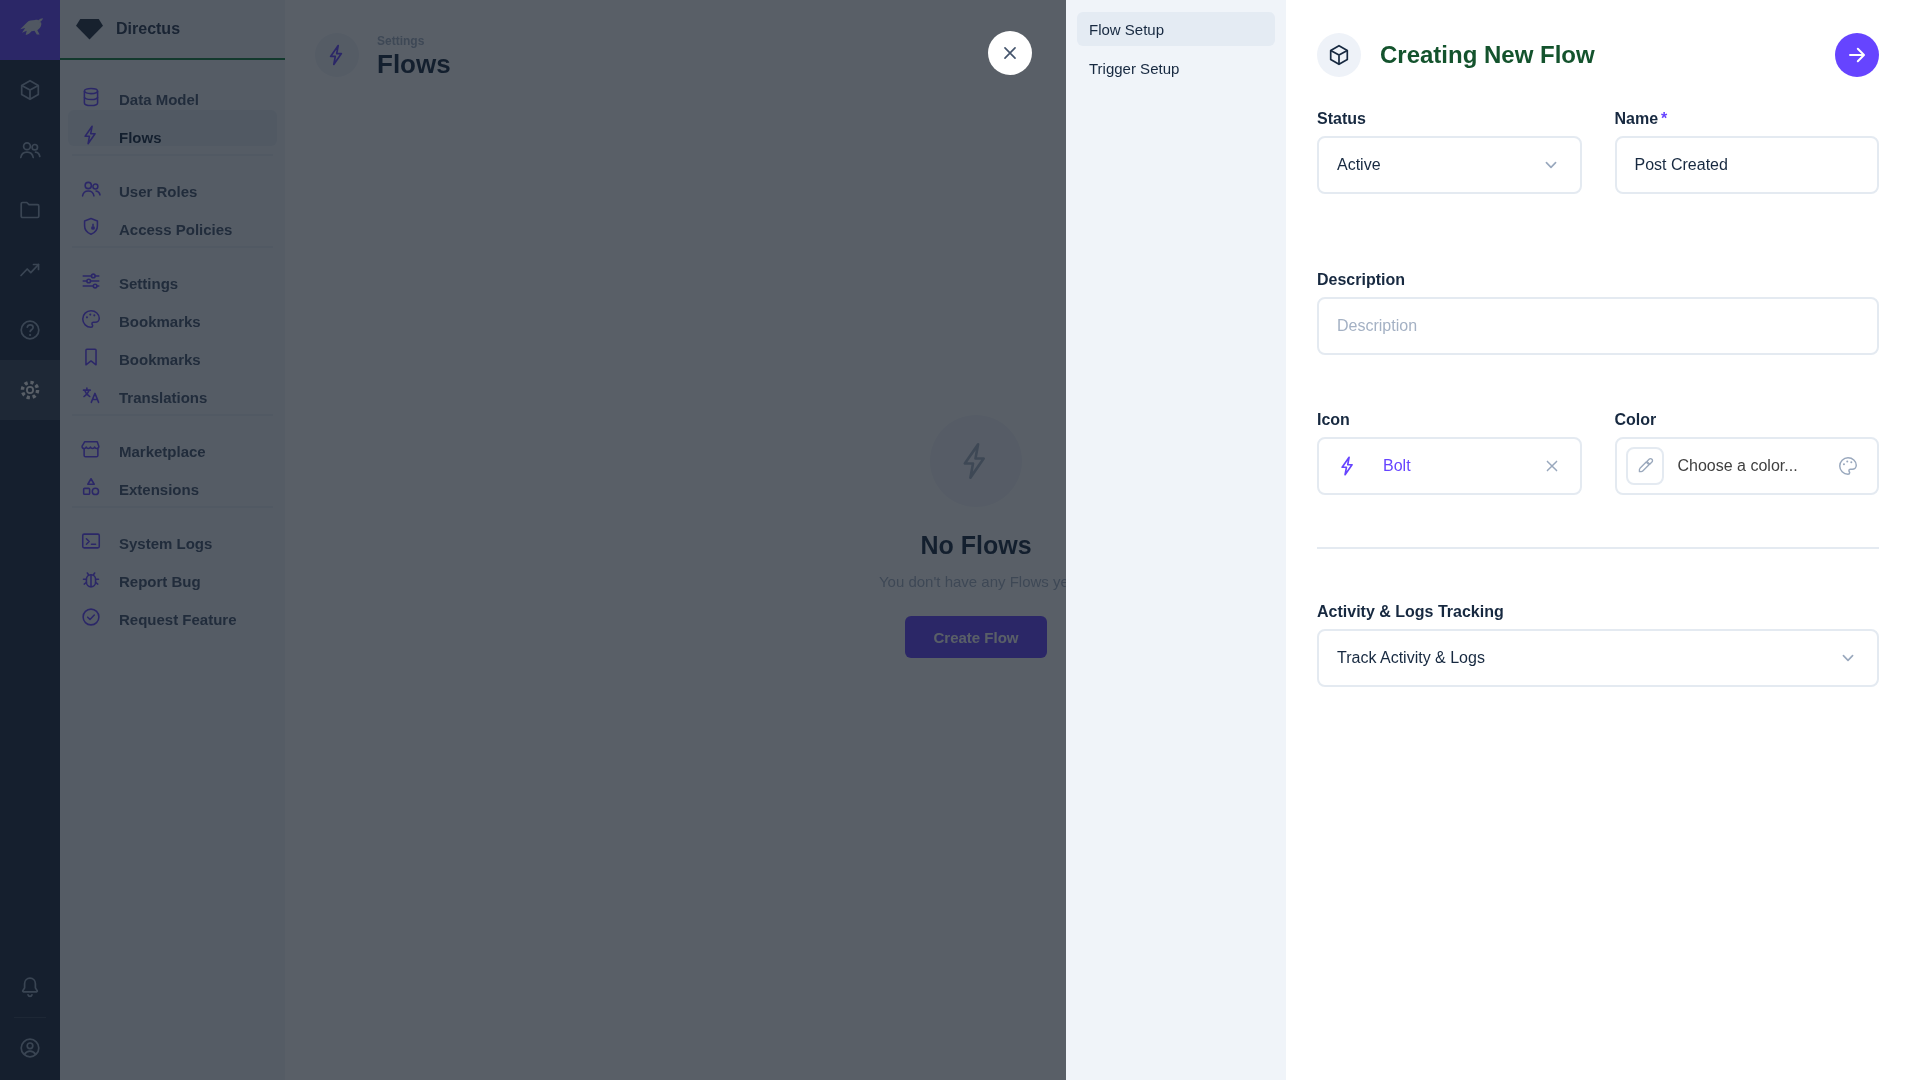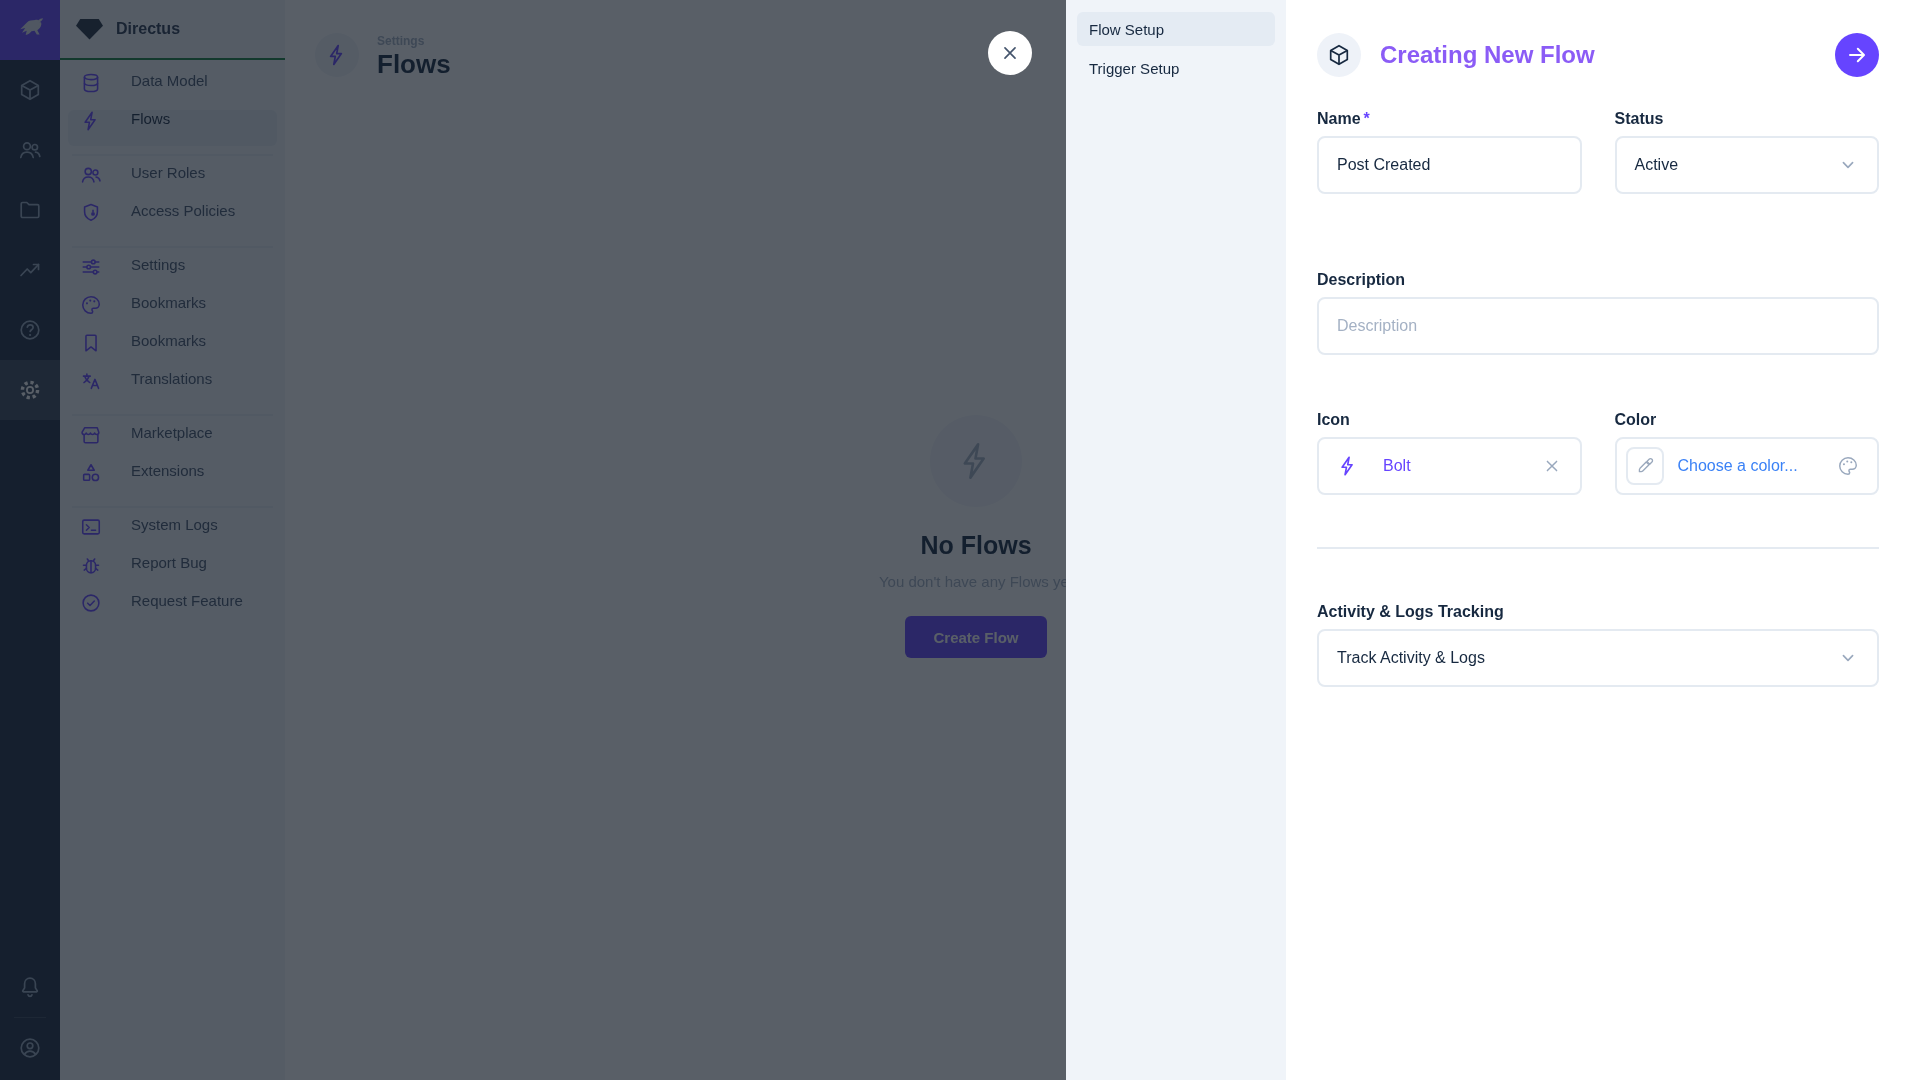--- a/index.html
+++ b/index.html
@@ -18,21 +18,21 @@
   .module-cell.active { background:rgba(255,255,255,0.14); color:#ffffff; }
   .module-bottom { position:absolute; left:0; bottom:2px; width:60px; }
   .module-bottom .divider { height:1px; background:rgba(255,255,255,0.12); margin:0 14px; }
 
   
   .nav { position:absolute; left:60px; top:0; width:225px; height:1080px; background:#f0f4f9; z-index:1; }
   .project-header { height:60px; display:flex; align-items:center; gap:13px; padding:0 16px; border-bottom:2px solid #15803d; cursor:pointer; }
   .project-gem { width:27px; height:21px; background:#223042; clip-path:polygon(50% 100%, 0 34%, 17% 0, 83% 0, 100% 34%); }
   .project-name { font-size:16px; font-weight:600; color:#2b3950; }
   .nav-list { padding:12px 8px 0 8px; }
-  .nav-item { height:36px; margin-bottom:2px; border-radius:6px; display:flex; align-items:flex-start; gap:29px; padding:0 12px; color:#44546c; font-size:15px; font-weight:400; cursor:pointer; }
+  .nav-item { height:36px; margin-bottom:2px; border-radius:6px; display:flex; align-items:flex-end; gap:17px; padding:0 12px; color:#44546c; font-size:15px; font-weight:700; cursor:pointer; }
   .nav-item .nav-ic { color:#6644ff; flex:0 0 auto; display:flex; }
   .nav-item.active { background:#e4eaf1; color:#172940; }
   .nav-divider { height:2px; background:#e4eaf1; margin:8px 4px; }
 
   
   .main { position:absolute; left:285px; top:0; right:0; height:1080px; background:#fff; }
   .main-header { display:flex; align-items:center; gap:18px; padding:33px 0 0 30px; }
   .round-icon { width:44px; height:44px; border-radius:50%; background:#f0f4f9; display:flex; align-items:center; justify-content:center; }
   .breadcrumb { font-size:12px; font-weight:600; color:#a4b1c4; margin-bottom:3px; }
   .main-title { font-size:26px; font-weight:700; color:#172940; line-height:1; }
@@ -47,33 +47,33 @@
   .close-btn { position:absolute; left:988px; top:31px; width:44px; height:44px; border-radius:50%; background:#fff; z-index:6; display:flex; align-items:center; justify-content:center; color:#44546c; border:none; cursor:pointer; }
 
   
   .drawer { position:absolute; left:1066px; top:0; right:8px; height:1080px; z-index:5; display:flex; }
   .drawer-nav { width:220px; background:#f0f4f9; padding:12px 11px 0 11px; }
   .drawer-nav-item { height:34px; border-radius:6px; display:flex; align-items:center; padding:0 12px; font-size:15px; font-weight:500; color:#172940; margin-bottom:5px; cursor:pointer; }
   .drawer-nav-item.active { background:#e4ebf3; }
   .drawer-main { flex:1; background:#fff; position:relative; }
   .drawer-header { display:flex; align-items:center; gap:19px; padding:33px 33px 0 31px; }
   .drawer-header .round-icon { background:#eef2f8; color:#172940; }
-  .drawer-title { font-size:24px; font-weight:700; color:#8b5cf6; }
+  .drawer-title { font-size:24px; font-weight:700; color:#14532d; }
   .submit-btn { position:absolute; top:33px; right:33px; width:44px; height:44px; border-radius:50%; background:#6644ff; color:#fff; border:none; display:flex; align-items:center; justify-content:center; cursor:pointer; }
 
   .drawer-form { padding:0 33px 0 31px; }
   .field-row { display:flex; gap:33px; }
   .mt-1 { margin-top:33px; } .mt-2 { margin-top:77px; } .mt-3 { margin-top:56px; } .mt-4 { margin-top:54px; }
   .field { flex:1; min-width:0; }
   .field-label { font-size:16px; font-weight:600; color:#172940; margin-bottom:8px; }
   .required { color:#6644ff; margin-left:3px; }
   .box { height:58px; width:100%; border:2px solid #e4eaf1; border-radius:8px; background:#fff; display:flex; align-items:center; padding:0 18px; font-size:16px; color:#172940; }
   input.box { outline:none; font-family:inherit; }
   input.box::placeholder { color:#a4b1c4; }
-  .box .muted { color:#3b82f6; }
+  .box .muted { color:#404040; }
   .box .trail { margin-left:auto; color:#99a8bd; display:flex; cursor:pointer; }
   .select { cursor:pointer; }
   .icon-value { display:flex; align-items:center; gap:24px; color:#6644ff; font-weight:500; }
   .swatch-btn { width:38px; height:38px; border:2px solid #e4eaf1; border-radius:8px; background:#fff; color:#9aa8bc; display:flex; align-items:center; justify-content:center; margin-left:-7px; margin-right:14px; cursor:pointer; flex:0 0 auto; }
   .form-divider { height:2px; background:#e4eaf1; margin-top:52px; }
 </style>
 </head>
 <body>
 
 <div class="screen">
@@ -324,36 +324,36 @@
         <div class="drawer-title">Creating New Flow</div>
       </div>
       <button class="submit-btn">
         <svg width="24" height="24" viewBox="0 0 24 24" fill="none" stroke="currentColor" stroke-width="2" stroke-linecap="round" stroke-linejoin="round">
             <path d="M5 12h13.5M12.8 5.8 19 12l-6.2 6.2"></path>
           </svg>
       </button>
 
       <div class="drawer-form">
         <div class="field-row mt-1">
-          <div class="field">
-            <div class="field-label">
-              <span>Name</span><span class="required">*</span>
-            </div>
-            <input class="box" type="text" value="Post Created" style="">
-          </div>
           <div class="field">
             <div class="field-label">Status</div>
             <div class="box select">
               <span>Active</span>
               <span class="trail">
                   <svg width="22" height="22" viewBox="0 0 24 24" fill="none" stroke="currentColor" stroke-width="1.8" stroke-linecap="round" stroke-linejoin="round">
                     <path d="m7 9.5 5 5 5-5"></path>
                   </svg>
                 </span>
             </div>
+          </div>
+          <div class="field">
+            <div class="field-label">
+              <span>Name</span><span class="required">*</span>
+            </div>
+            <input class="box" type="text" value="Post Created" style="">
           </div>
         </div>
 
         <div class="field mt-2">
           <div class="field-label">Description</div>
           <input class="box" type="text" placeholder="Description" style="">
         </div>
 
         <div class="field-row mt-3">
           <div class="field">

